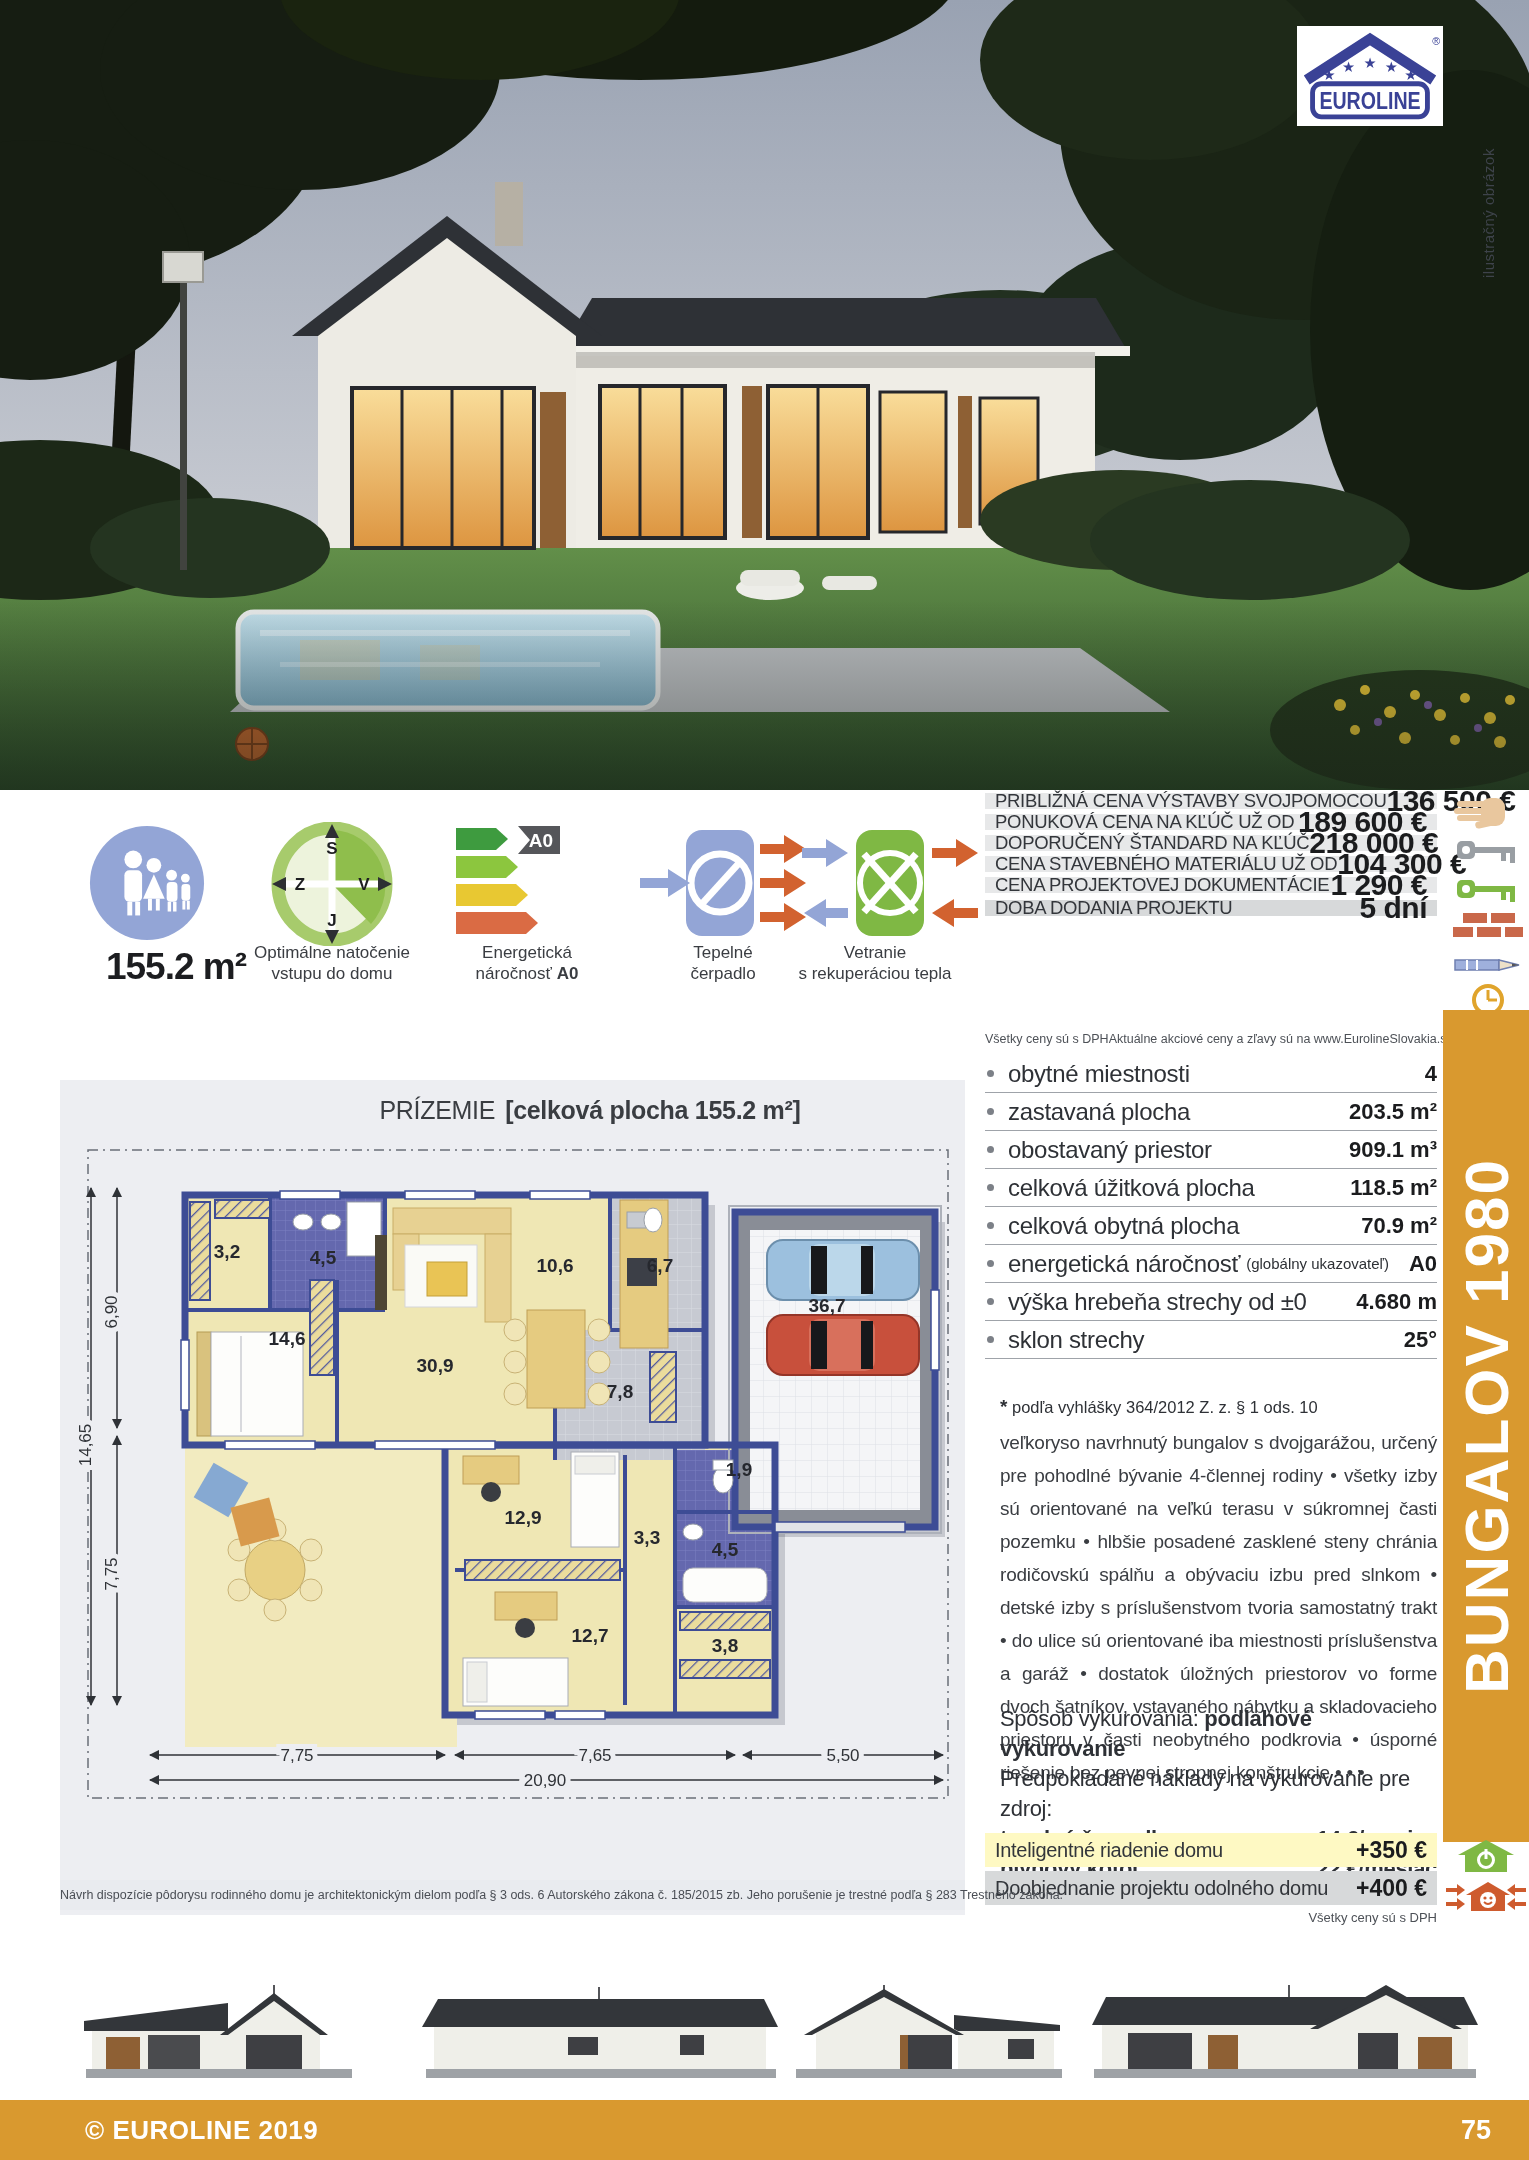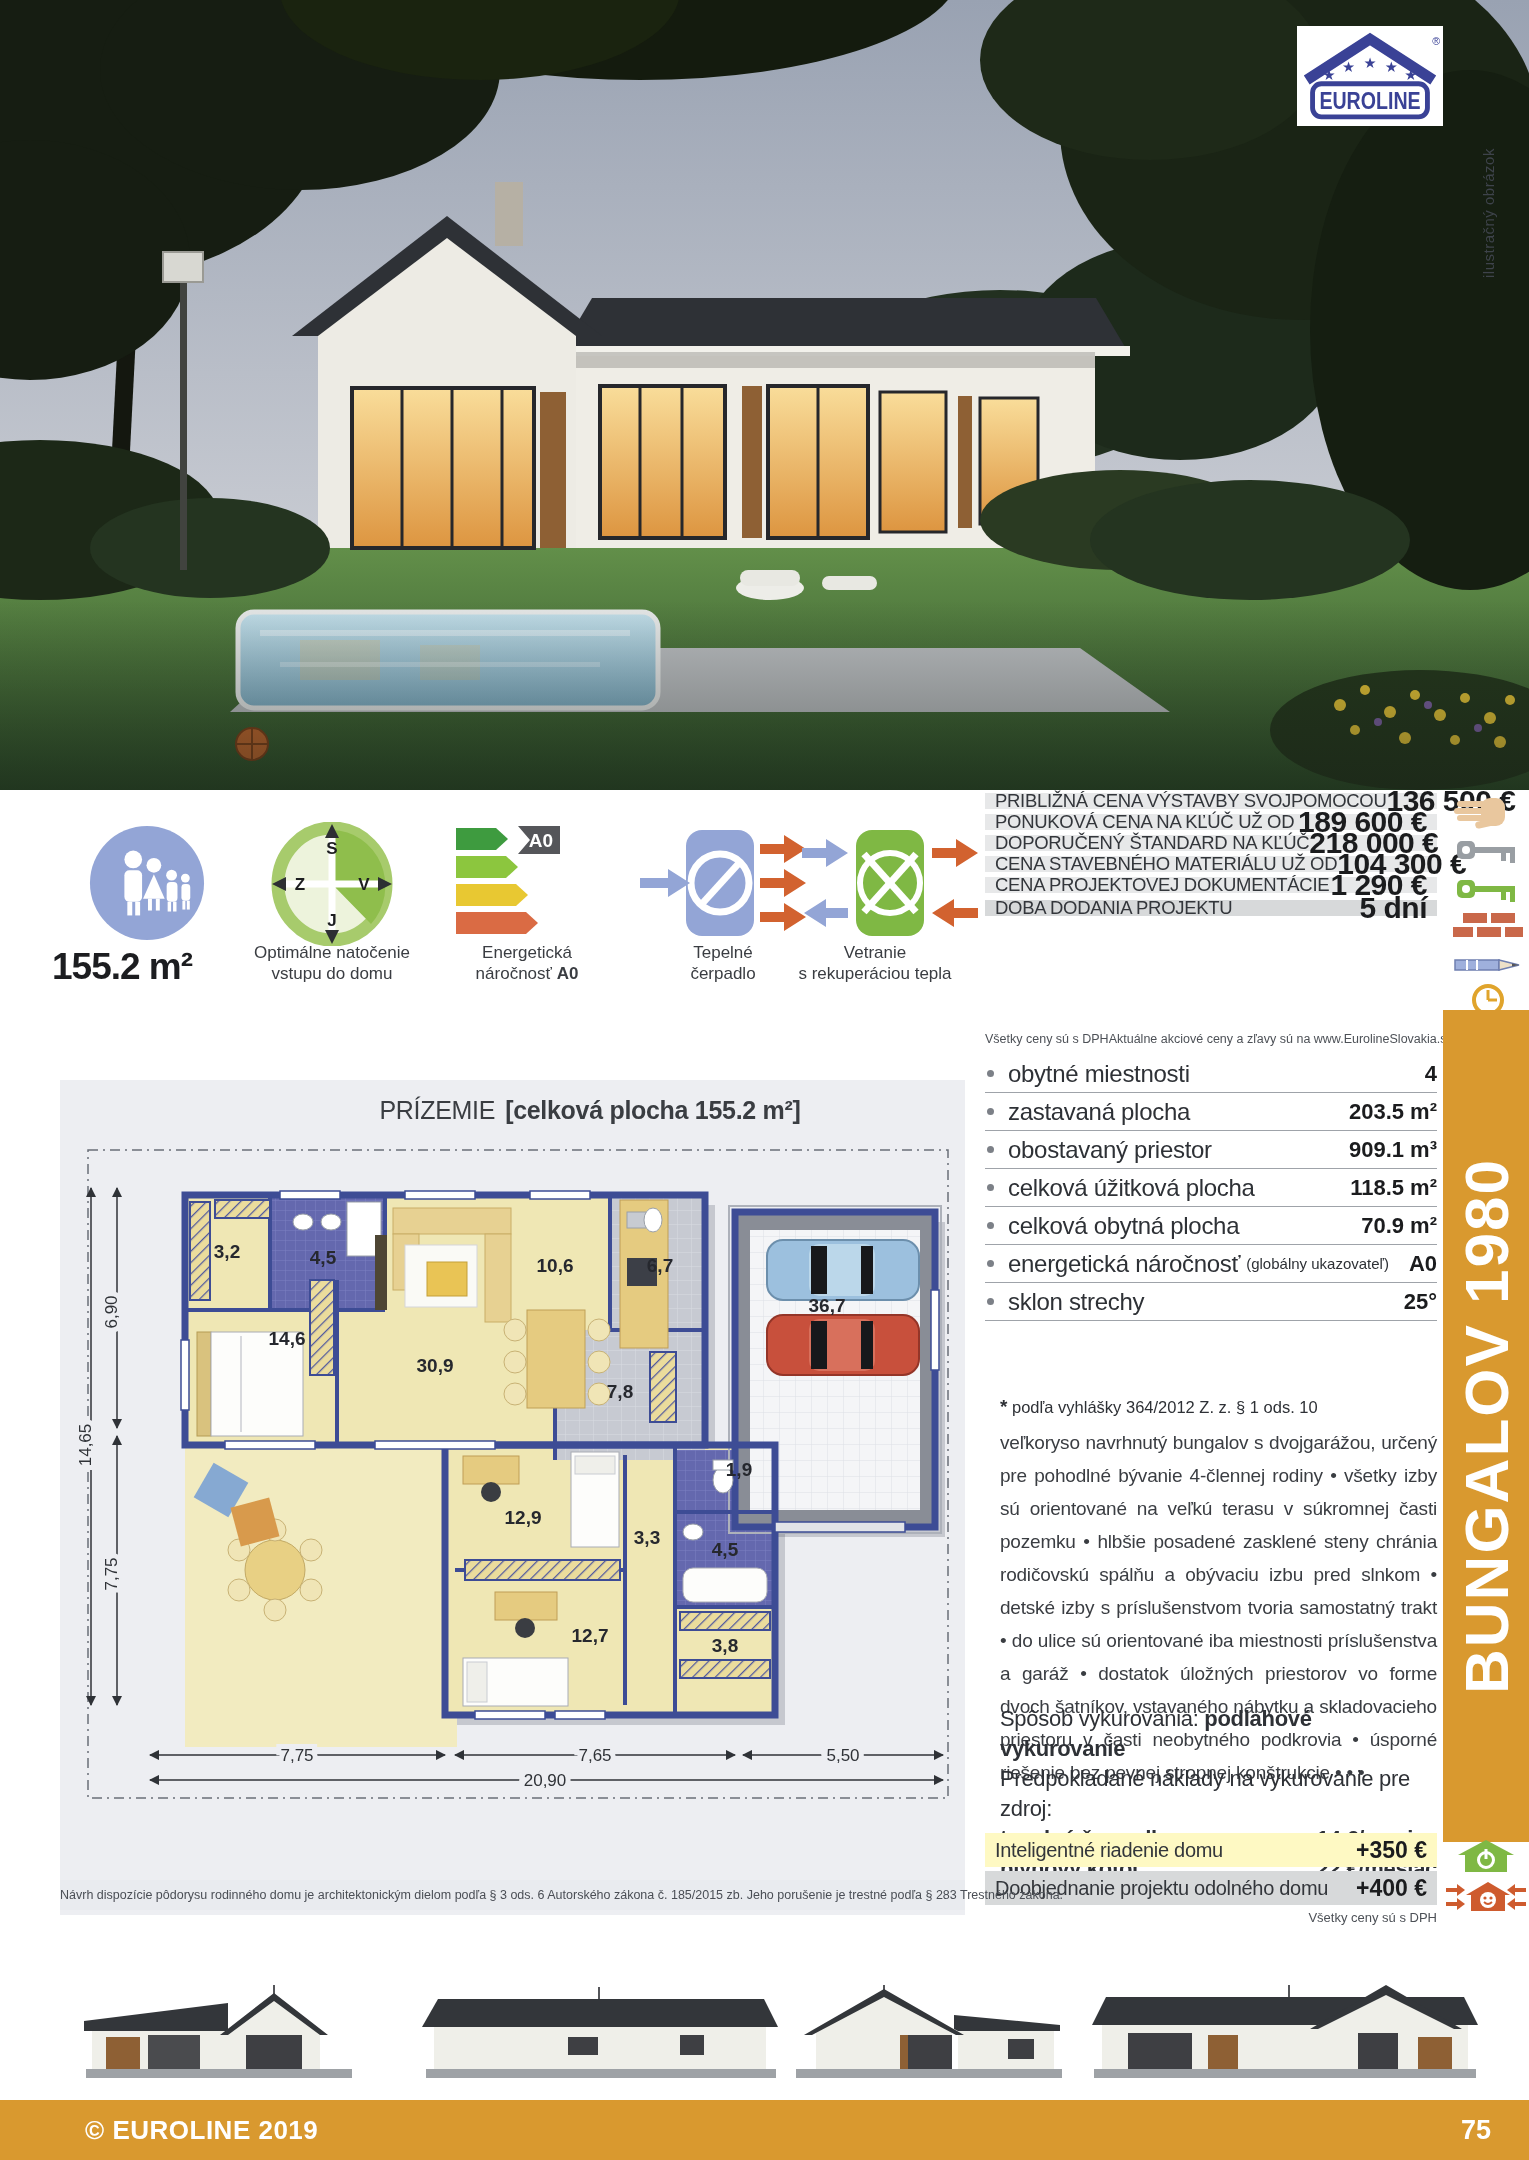--- a/index.html
+++ b/index.html
@@ -8,21 +8,21 @@
   .abs{position:absolute;}
   svg{display:block;}
 
   
   .photo{left:0;top:0;width:1529px;height:790px;}
   .logo-card{left:1297px;top:26px;width:146px;height:100px;background:#fff;}
   .illu-note{left:1480px;top:118px;height:160px;writing-mode:vertical-rl;transform:rotate(180deg);
              font-size:15px;color:#3e434b;letter-spacing:.5px;}
 
   
-  .area-label{left:52px;top:946px;width:210px;text-align:left;font-size:37px;font-weight:bold;color:#1c1d20;letter-spacing:-1px;}
+  .area-label{left:36px;top:946px;width:210px;text-align:right;font-size:37px;font-weight:bold;color:#1c1d20;letter-spacing:-1px;}
   .cap{font-size:17px;line-height:21px;color:#3a3d42;text-align:center;}
 
   
   .prices{left:985px;top:793px;width:452px;}
   .prow{display:flex;align-items:center;height:16px;margin-bottom:5px;background:#e7e8e9;padding:0 10px;}
   .prow.hl{background:#d7d9da;margin-top:7px;}
   .plabel{font-size:18.5px;color:#33363b;letter-spacing:-.3px;white-space:nowrap;}
   .pvalue{margin-left:auto;font-size:30px;font-weight:800;color:#1b1c1e;letter-spacing:-.5px;white-space:nowrap;}
   .pnotes{left:985px;top:1032px;width:452px;display:flex;justify-content:space-between;font-size:12.5px;color:#4d5157;white-space:nowrap;}
 
@@ -427,20 +427,26 @@
         <span class="svalue">70.9 m²</span>
       </div>
     <div class="srow">
         <span class="dot"></span>
         <span class="slabel">energetická náročnosť</span>
         <span class="snote">(globálny ukazovateľ)</span>
         <span class="svalue">A0</span>
       </div>
     <div class="srow">
         <span class="dot"></span>
+        <span class="slabel">výška hrebeňa strechy od ±0</span>
+        <span class="snote"></span>
+        <span class="svalue">4.680 m</span>
+      </div>
+    <div class="srow">
+        <span class="dot"></span>
         <span class="slabel">sklon strechy</span>
         <span class="snote"></span>
         <span class="svalue">25°</span>
       </div>
   </div>
   <div class="abs footnote">
     <b>*</b> <span>podľa vyhlášky 364/2012 Z. z. § 1 ods. 10</span>
   </div>
 
   <div class="abs descr">veľkoryso navrhnutý bungalov s dvojgarážou, určený pre pohodlné bývanie 4-člennej rodiny • všetky izby sú orientované na veľkú terasu v súkromnej časti pozemku • hlbšie posadené zasklené steny chránia rodičovskú spálňu a obývaciu izbu pred slnkom • detské izby s príslušenstvom tvoria samostatný trakt • do ulice sú orientované iba miestnosti príslušenstva a garáž • dostatok úložných priestorov vo forme dvoch šatníkov, vstavaného nábytku a skladovacieho priestoru v časti neobytného podkrovia • úsporné riešenie bez pevnej stropnej konštrukcie • • •</div>

